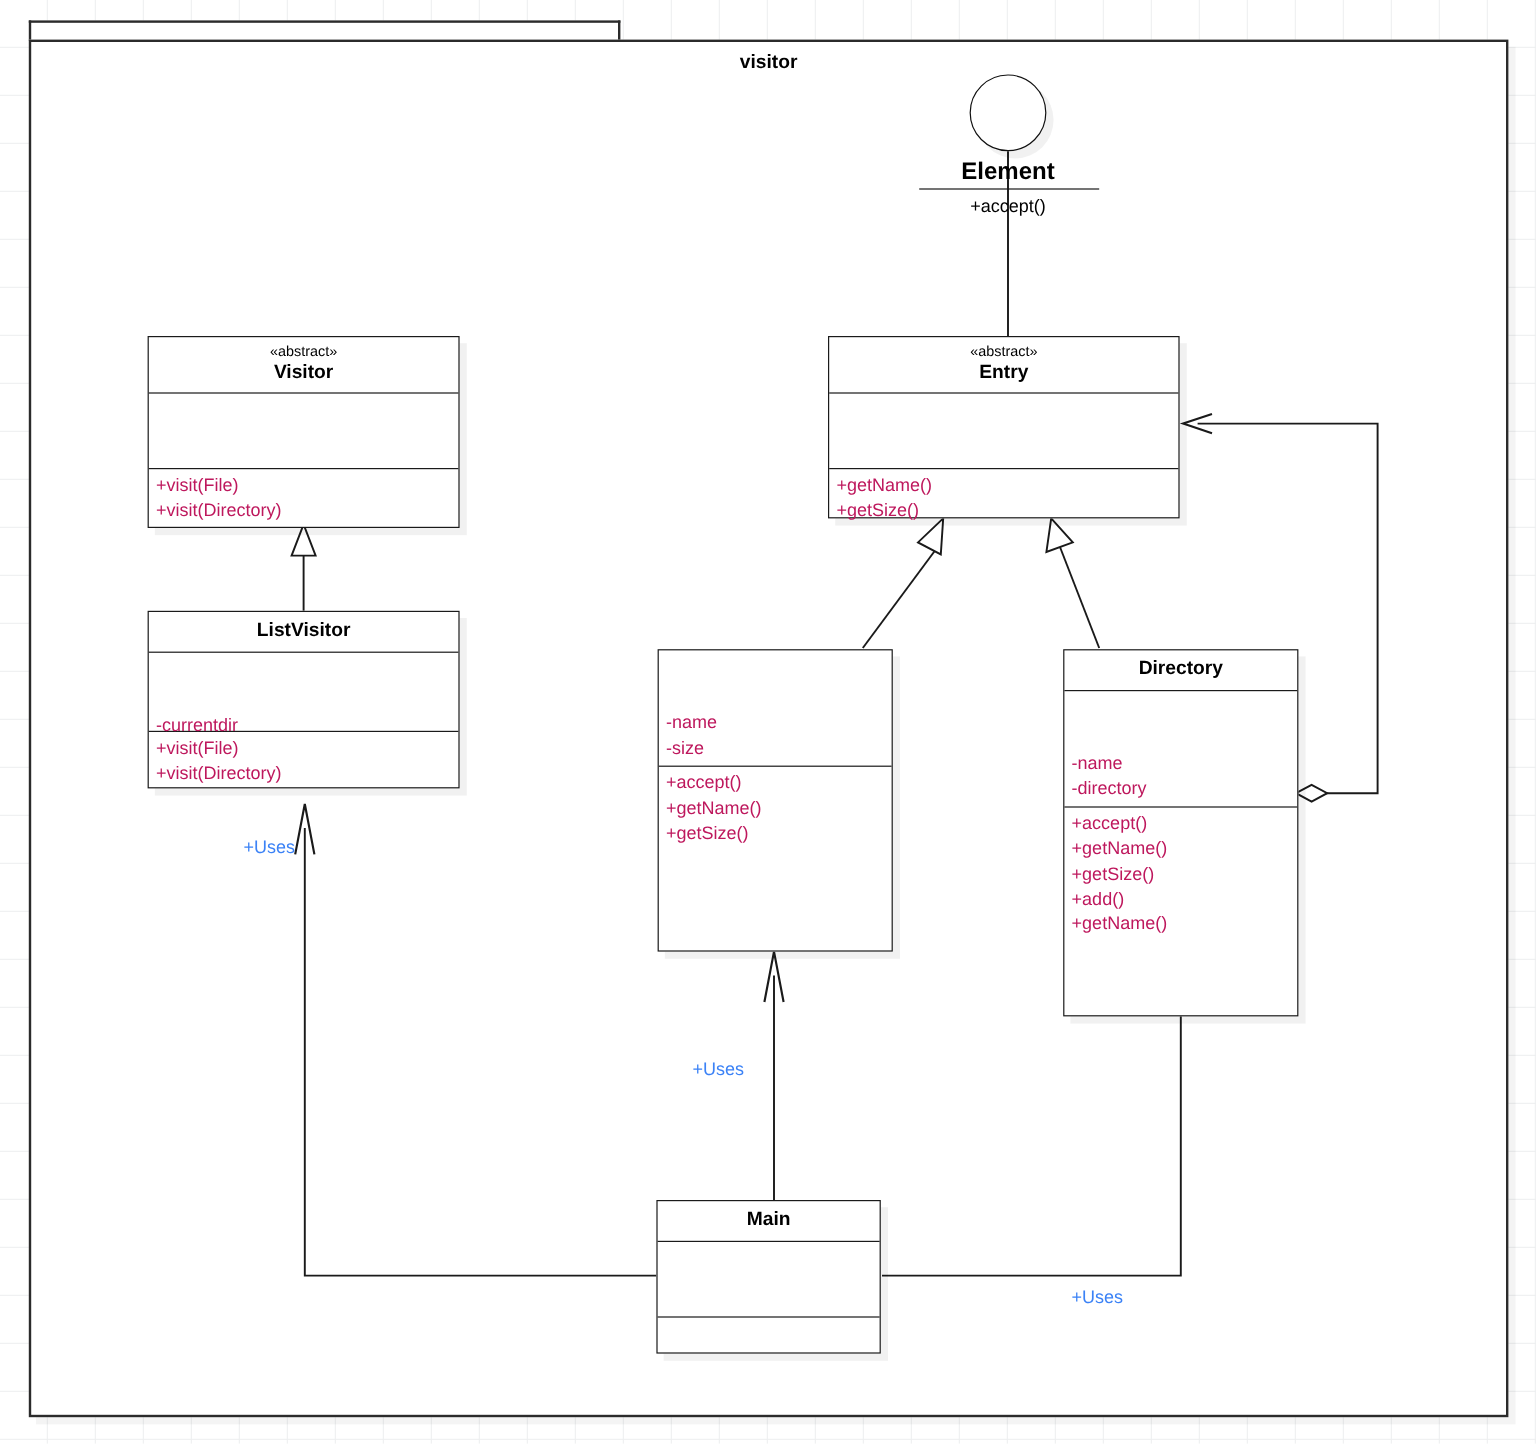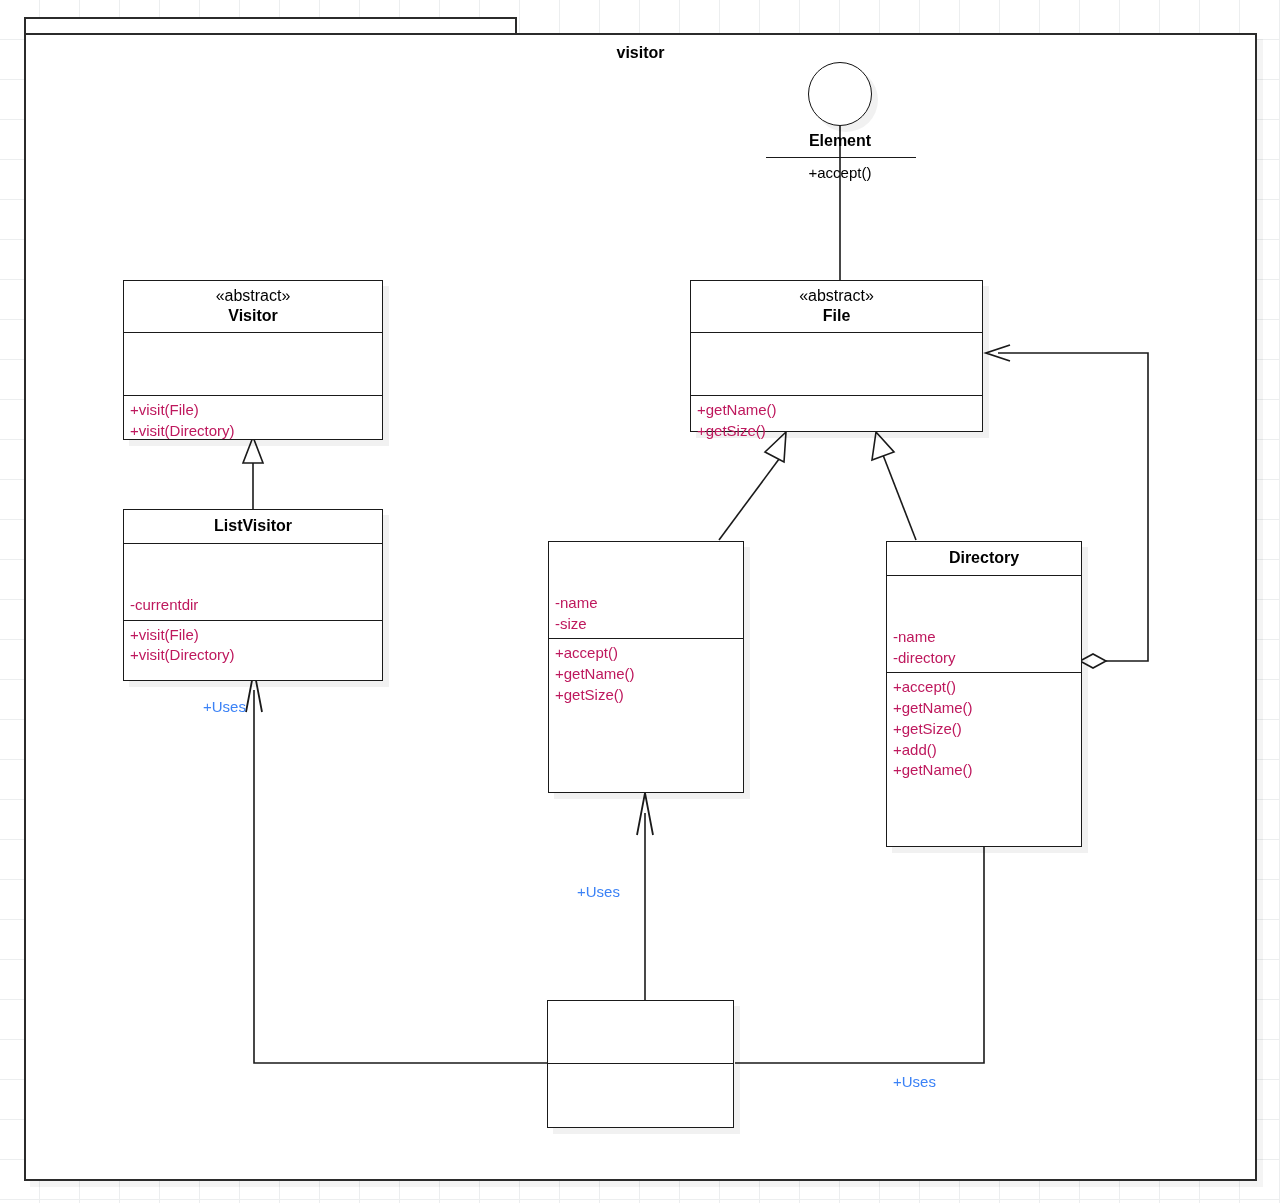--- a/index.html
+++ b/index.html
@@ -84,21 +84,21 @@
     flex-direction: column;
   }
   .uml-head {
     border-bottom: 1.6px solid #1a1a1a;
     padding: 5px 0 6px 0;
     text-align: center;
     line-height: 1.25;
   }
   .uml-stereotype {
     display: block;
-    font-size: 16px;
+    font-size: 12px;
     font-weight: normal;
     color: #000;
   }
   .uml-name {
     display: block;
     font-size: 16px;
     font-weight: bold;
     color: #000;
   }
   .uml-attrs {
@@ -131,21 +131,21 @@
     background: #ffffff;
     box-shadow: 6px 6px 0 0 rgba(0,0,0,0.055);
     box-sizing: border-box;
   }
   .iface-name {
     position: absolute;
     left: 740px;
     top: 132px;
     width: 200px;
     text-align: center;
-    font-size: 16px;
+    font-size: 20px;
     font-weight: bold;
     color: #000;
   }
   .iface-rule {
     position: absolute;
     left: 766px;
     top: 157px;
     width: 150px;
     height: 0;
     border-top: 1.6px solid #1a1a1a;
@@ -229,30 +229,30 @@
     <div class="uml-attrs empty"></div>
     <div class="uml-ops">
       <div class="member">+visit(File)</div>
       <div class="member">+visit(Directory)</div>
     </div>
   </div>
 
   <div class="uml-class" style="left:690px; top:280px; width:293px; height:152px;">
     <div class="uml-head">
       <span class="uml-stereotype">«abstract»</span>
-      <span class="uml-name">File</span>
+      <span class="uml-name">Entry</span>
     </div>
     <div class="uml-attrs empty"></div>
     <div class="uml-ops">
       <div class="member">+getName()</div>
       <div class="member">+getSize()</div>
     </div>
   </div>
 
-  <div class="uml-class" style="left:123px; top:509px; width:260px; height:172px;">
+  <div class="uml-class" style="left:123px; top:509px; width:260px; height:148px;">
     <div class="uml-head" style="padding-top:6px; padding-bottom:7px;">
       <span class="uml-name">ListVisitor</span>
     </div>
     <div class="uml-attrs">
       <div class="member">-currentdir</div>
     </div>
     <div class="uml-ops">
       <div class="member">+visit(File)</div>
       <div class="member">+visit(Directory)</div>
     </div>
@@ -281,20 +281,23 @@
     <div class="uml-ops">
       <div class="member">+accept()</div>
       <div class="member">+getName()</div>
       <div class="member">+getSize()</div>
       <div class="member">+add()</div>
       <div class="member">+getName()</div>
     </div>
   </div>
 
   <div class="uml-class" style="left:547px; top:1000px; width:187px; height:128px;">
+    <div class="uml-head" style="padding-top:6px; padding-bottom:7px;">
+      <span class="uml-name">Main</span>
+    </div>
     <div class="uml-attrs empty"></div>
     <div class="uml-ops empty"></div>
   </div>
 
   <div class="edge-label" style="left:203px; top:698px;">+Uses</div>
   <div class="edge-label" style="left:577px; top:883px;">+Uses</div>
   <div class="edge-label" style="left:893px; top:1073px;">+Uses</div>
 
 </div>
 

